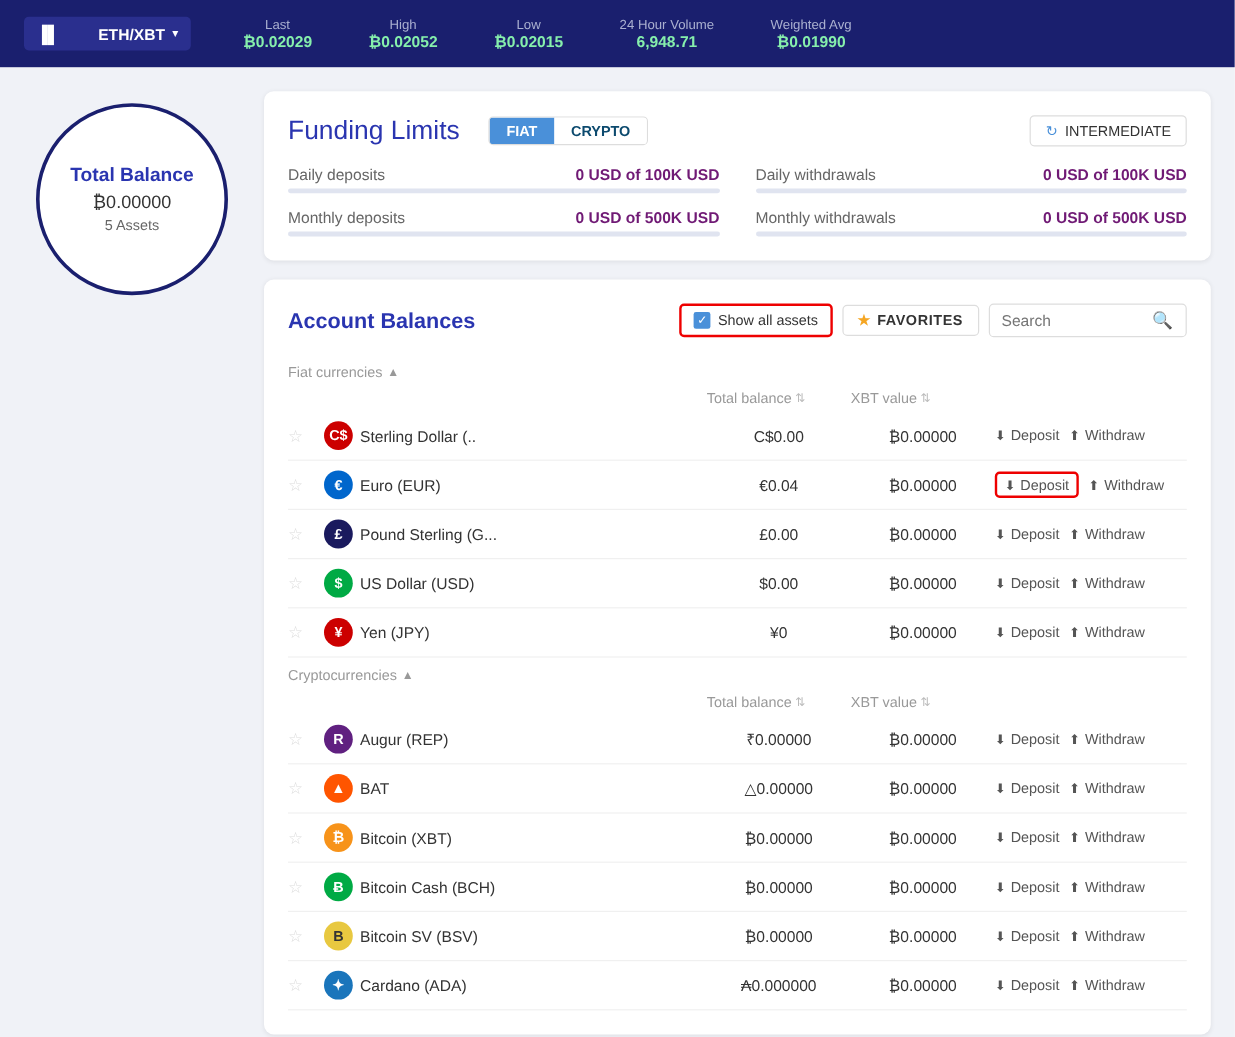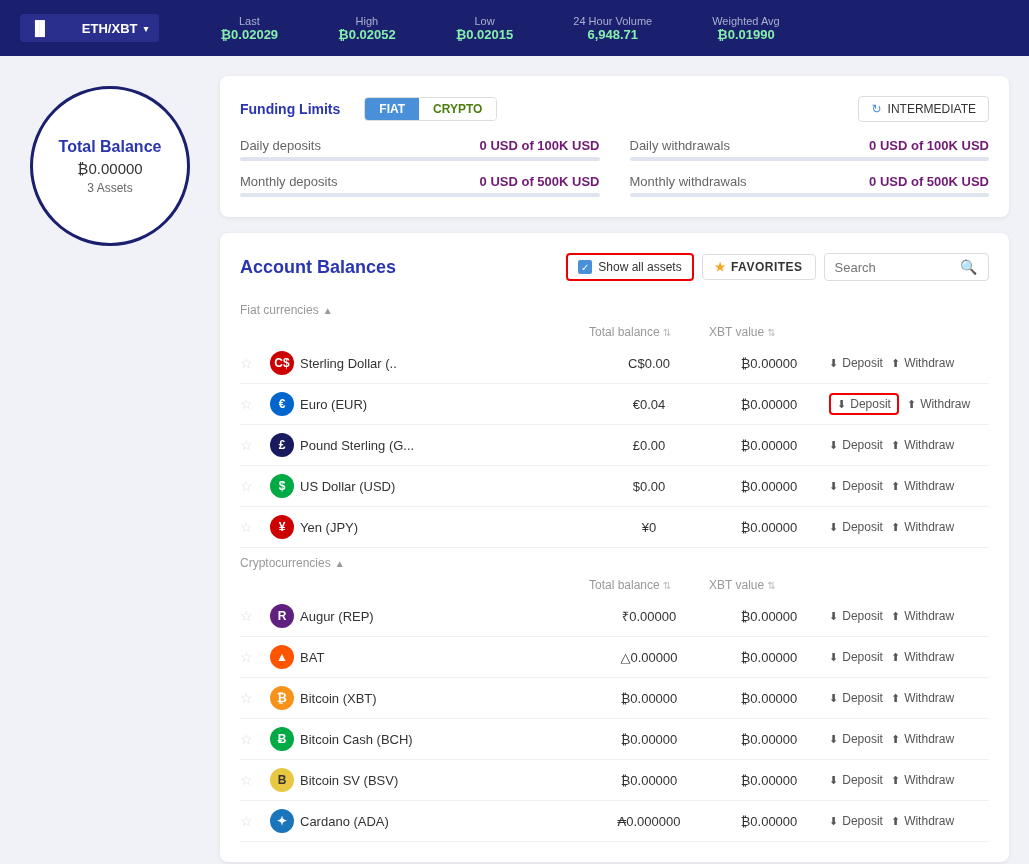--- a/index.html
+++ b/index.html
@@ -31,22 +31,22 @@
       font-weight: bold;
       font-size: 13px;
       padding-left: 24px;
     }
     .pair-selector .chevron {
       margin-left: 6px;
       font-size: 10px;
     }
     .header-stats {
       display: flex;
-      gap: 60px;
-      margin-left: 62px;
+      gap: 47px;
+      margin-left: 44px;
     }
     .stat-item {
       display: flex;
       flex-direction: column;
       align-items: center;
     }
     .stat-label {
       font-size: 11px;
       color: #aab0d0;
     }
@@ -117,38 +117,38 @@
 
     
     .funding-header {
       display: flex;
       align-items: center;
       justify-content: space-between;
       margin-bottom: 16px;
     }
     .funding-title {
       color: #2a35b0;
-      font-size: 14px;
-      font-weight: bold;
+      font-size: 22px;
+      font-weight: normal;
       margin-right: 12px;
     }
     .fiat-crypto-toggle {
       display: flex;
       border: 1px solid #ddd;
       border-radius: 4px;
       overflow: hidden;
     }
     .toggle-btn {
       padding: 4px 14px;
       font-size: 12px;
       font-weight: bold;
       cursor: pointer;
       border: none;
       background: white;
-      color: #4d7c0f;
+      color: #0c4a6e;
     }
     .toggle-btn.active {
       background: #4a90d9;
       color: white;
     }
     .intermediate-btn {
       display: flex;
       align-items: center;
       gap: 6px;
       border: 1px solid #ddd;
@@ -380,21 +380,21 @@
     </div>
   </div>
 </div>
 
 <div class="main">
 
   <div class="left-panel">
     <div class="balance-circle">
       <span class="balance-title">Total Balance</span>
       <span class="balance-amount">₿0.00000</span>
-      <span class="balance-assets">3 Assets</span>
+      <span class="balance-assets">5 Assets</span>
     </div>
   </div>
 
   <div class="right-panel">
 
     <div class="card">
       <div class="funding-header">
         <div style="display:flex; align-items:center; gap:12px;">
           <span class="funding-title">Funding Limits</span>
           <div class="fiat-crypto-toggle">

